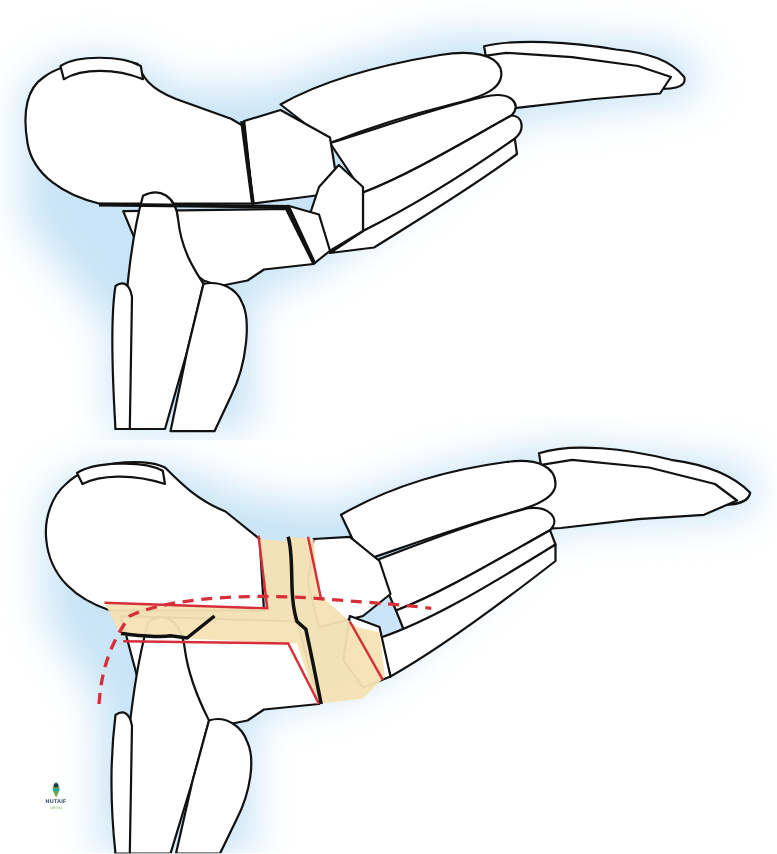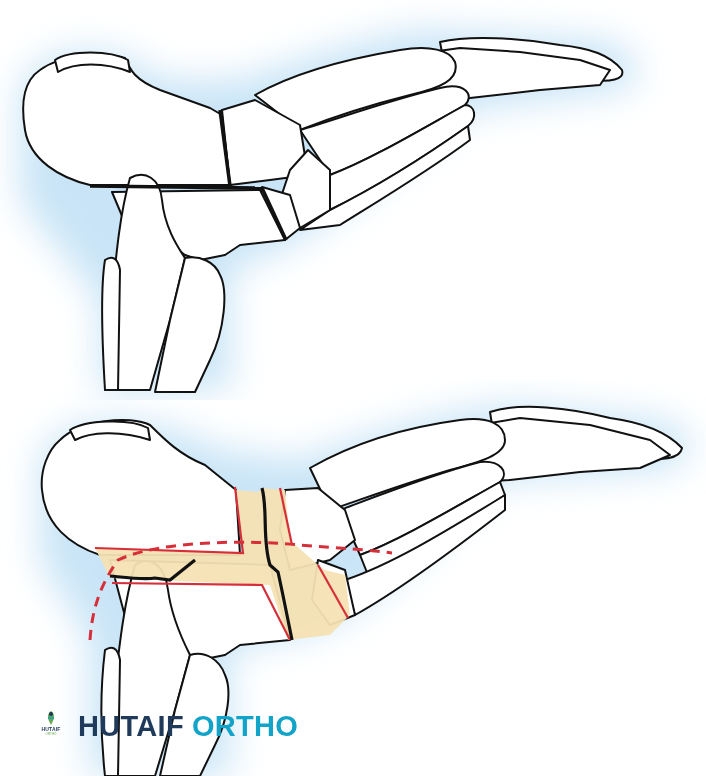--- a/index.html
+++ b/index.html
@@ -125,16 +125,13 @@
 <div class="brand">
   <div class="brand-logo">
     <svg width="14" height="16" viewBox="0 0 14 16">
       <path d="M7,1 C4,3 3,7 5,11 L7,15 L9,11 C11,7 10,3 7,1 Z" fill="#6aa84f"></path>
       <circle cx="7" cy="4" r="2" fill="#1d3557"></circle>
       <path d="M4,8 L10,8" stroke="#12a3c9" stroke-width="1.5"></path>
     </svg>
     <span class="brand-logo-small">HUTAIF</span>
     <span class="brand-logo-sub">ORTHO</span>
   </div>
-  <div class="brand-text">
-    <span class="brand-a">HUTAIF</span><span class="brand-b">ORTHO</span>
-  </div>
 </div>
 
 </body></html>

